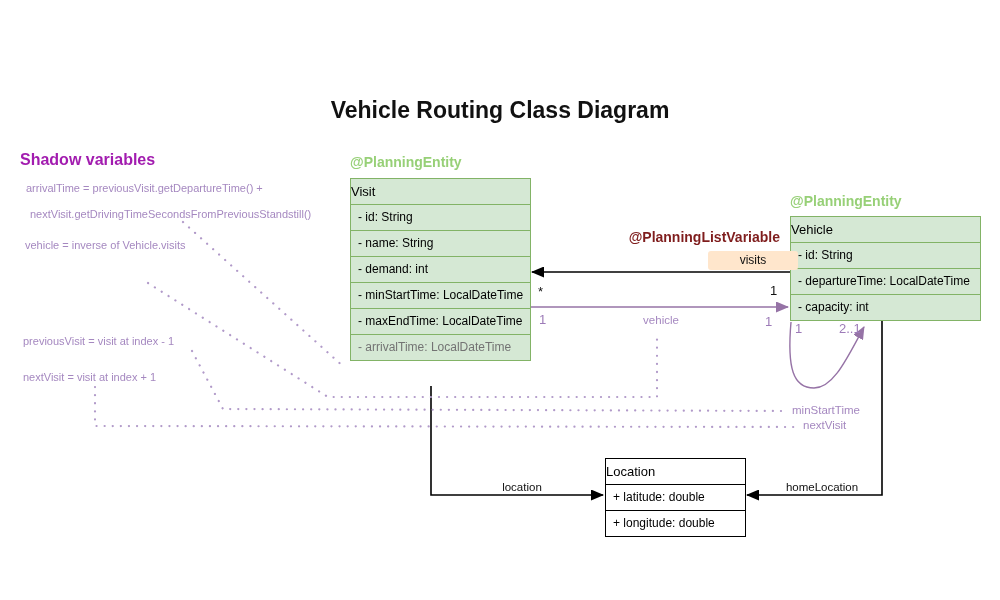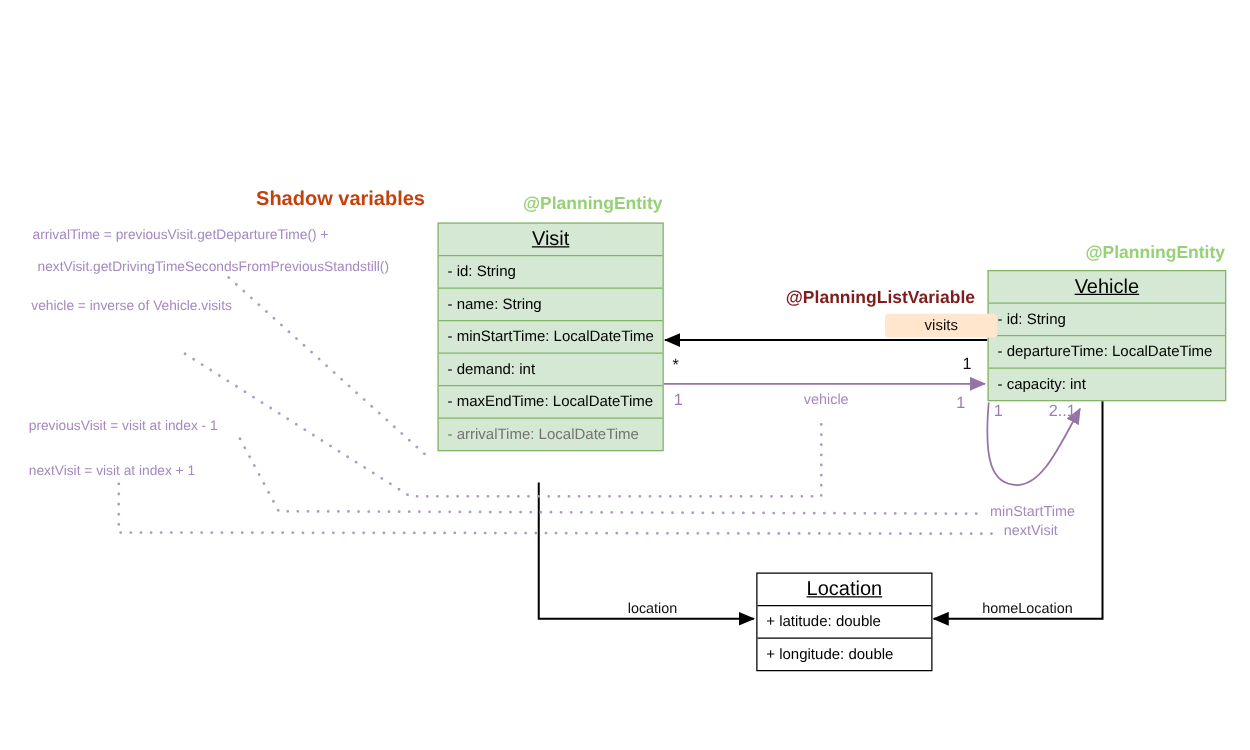--- a/index.html
+++ b/index.html
@@ -7,38 +7,37 @@
     position:relative; width:1000px; height:600px; overflow:hidden;
     background:#ffffff;
     font-family:"Liberation Sans","DejaVu Sans",sans-serif;
     color:#000;
   }
   .title {
     position:absolute; left:0; top:97px; width:1000px;
     text-align:center; font-size:23px; font-weight:bold; color:#111;
   }
   .shadow-head {
-    position:absolute; left:20px; top:151px; width:320px; text-align:right;
-    font-size:16px; font-weight:bold; color:#c2410c;
+    position:absolute; left:20px; top:151px; width:320px; text-align:left;
+    font-size:16px; font-weight:bold; color:#a21caf;
   }
   .shadow-line { position:absolute; font-size:11px; color:#a588c0; white-space:nowrap; }
   .annot {
-    position:absolute; font-weight:bold; font-size:14px; text-align:right; white-space:nowrap;
+    position:absolute; font-weight:bold; font-size:14px; text-align:left; white-space:nowrap;
   }
   .annot.green { color:#97d077; }
   .annot.orange { color:#7f1d1d; }
   .uml-box {
     position:absolute; box-sizing:border-box;
     background:#d5e8d4; border:1px solid #82b366; font-size:12px;
   }
   .uml-box.plain { background:#ffffff; border-color:#000000; }
   .uml-header {
-    height:25px; line-height:25px; text-align:center; font-size:16px;
+    height:25px; line-height:25px; font-size:13px;
     border-bottom:1px solid #82b366;
-    text-decoration:underline;
   }
   .uml-row {
     height:25px; line-height:25px; padding-left:7px; white-space:nowrap;
     border-bottom:1px solid #82b366;
   }
   .uml-row:last-child { border-bottom:none; }
   .uml-box.plain .uml-header, .uml-box.plain .uml-row { border-color:#000000; }
   .shadow-attr { color:#737373; }
   .chip {
     position:absolute; left:698px; top:251px; width:90px; height:19px; line-height:19px;
@@ -79,35 +78,36 @@
     <path d="M791 322 C787 368 793 388 814 388 C834 388 848 356 864 327" stroke="#9673a6" stroke-width="1.4" fill="none" marker-end="url(#arrP)"></path>
 
     <g stroke="#b19ac9" stroke-width="2.2" fill="none" stroke-linecap="round" stroke-dasharray="0.1 8">
       <path d="M183 222 L345 368"></path>
       <path d="M148 283 L328 397 L657 397 L657 334"></path>
       <path d="M192 351 L223 409 L786 411"></path>
       <path d="M95 387 L95 426 L799 427"></path>
     </g>
   </svg>
 
+  <div class="title">Vehicle Routing Class Diagram</div>
 
   <div class="shadow-head z2">Shadow variables</div>
   <div class="shadow-line z2" style="left:26px;top:182px">arrivalTime = previousVisit.getDepartureTime() +</div>
   <div class="shadow-line z2" style="left:30px;top:208px">nextVisit.getDrivingTimeSecondsFromPreviousStandstill()</div>
   <div class="shadow-line z2" style="left:25px;top:239px">vehicle = inverse of Vehicle.visits</div>
   <div class="shadow-line z2" style="left:23px;top:335px">previousVisit = visit at index - 1</div>
   <div class="shadow-line z2" style="left:23px;top:371px">nextVisit = visit at index + 1</div>
 
   <div class="annot green z2" style="left:350px;top:154px;width:180px">@PlanningEntity</div>
   <div class="uml-box z2" style="left:350px;top:178px;width:181px">
     <div class="uml-header">Visit</div>
     <div class="uml-row">- id: String</div>
     <div class="uml-row">- name: String</div>
+    <div class="uml-row">- demand: int</div>
     <div class="uml-row">- minStartTime: LocalDateTime</div>
-    <div class="uml-row">- demand: int</div>
     <div class="uml-row">- maxEndTime: LocalDateTime</div>
     <div class="uml-row shadow-attr">- arrivalTime: LocalDateTime</div>
   </div>
 
   <div class="annot green z2" style="left:790px;top:193px;width:190px">@PlanningEntity</div>
   <div class="uml-box z2" style="left:790px;top:216px;width:191px">
     <div class="uml-header">Vehicle</div>
     <div class="uml-row">- id: String</div>
     <div class="uml-row">- departureTime: LocalDateTime</div>
     <div class="uml-row">- capacity: int</div>

